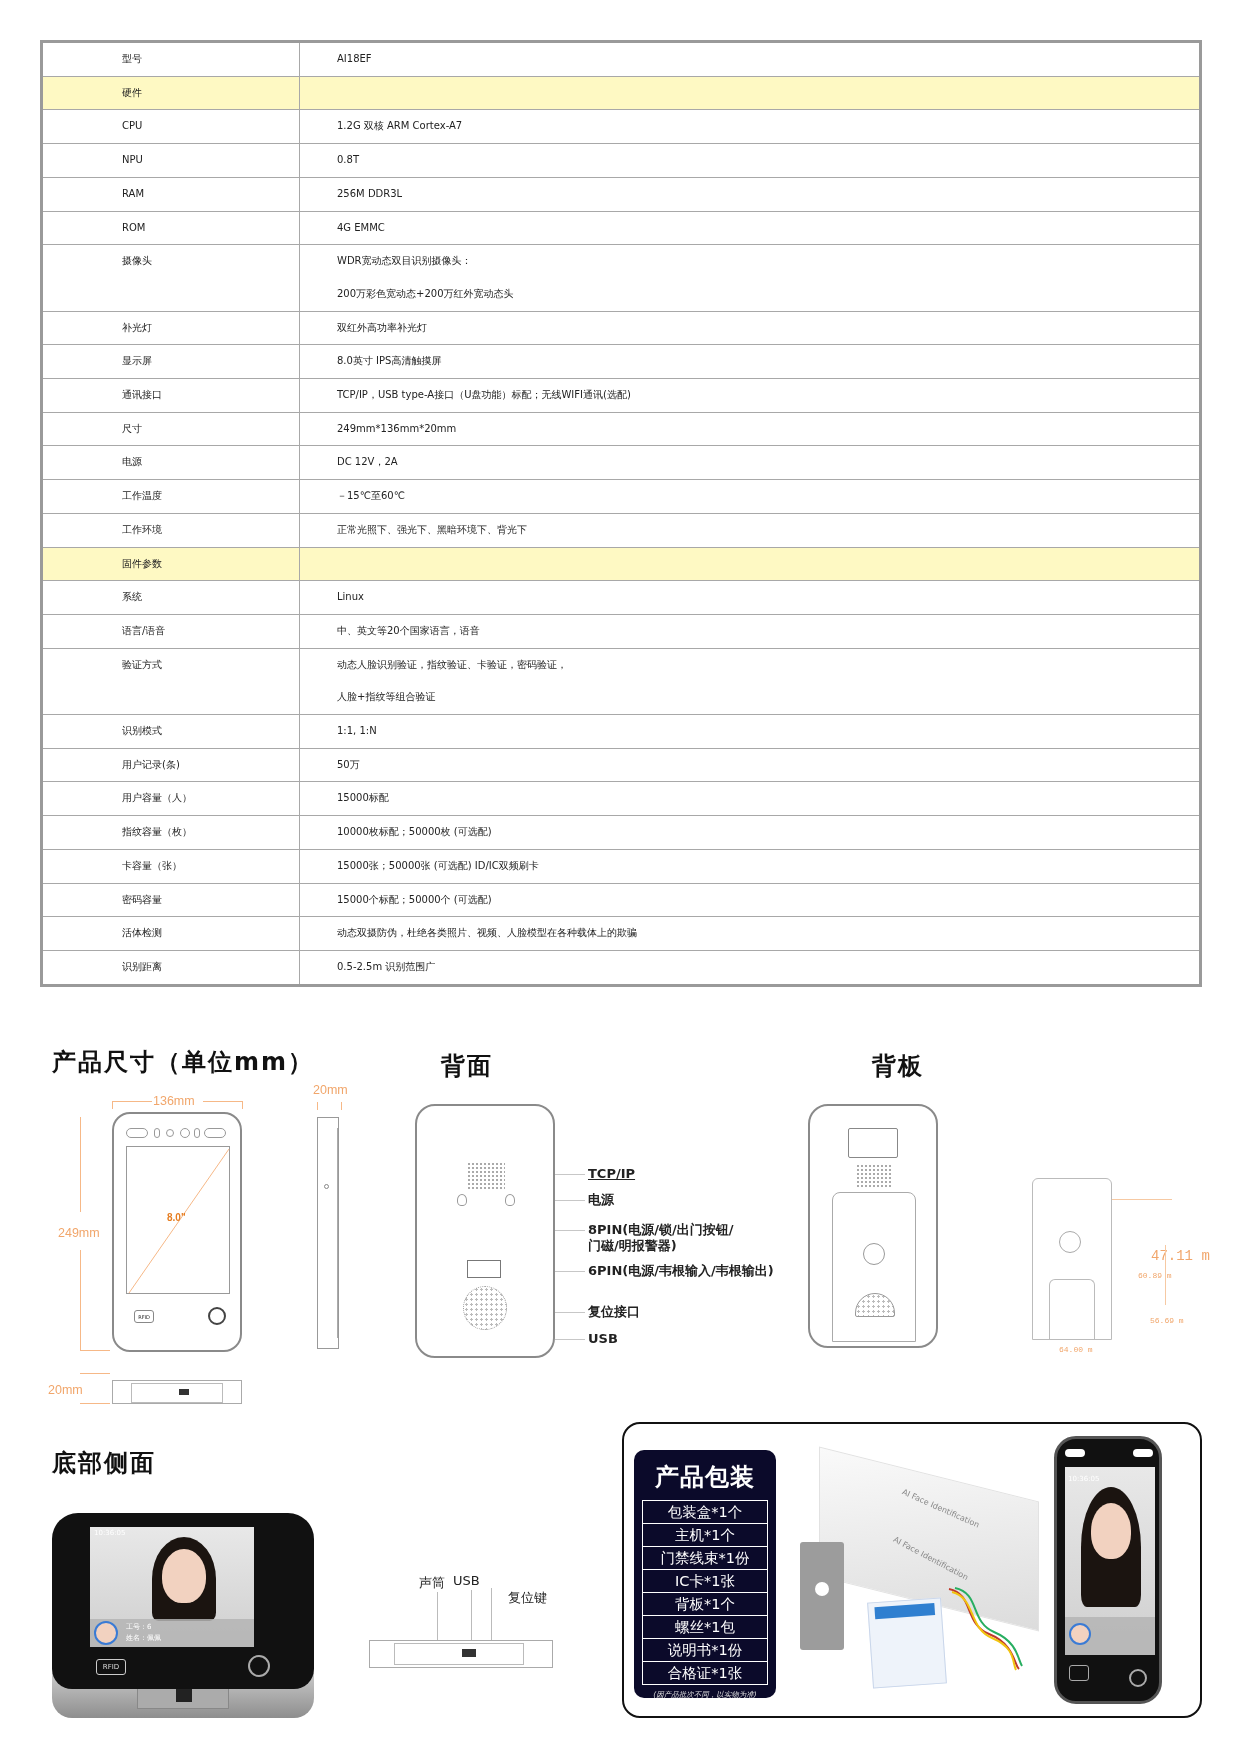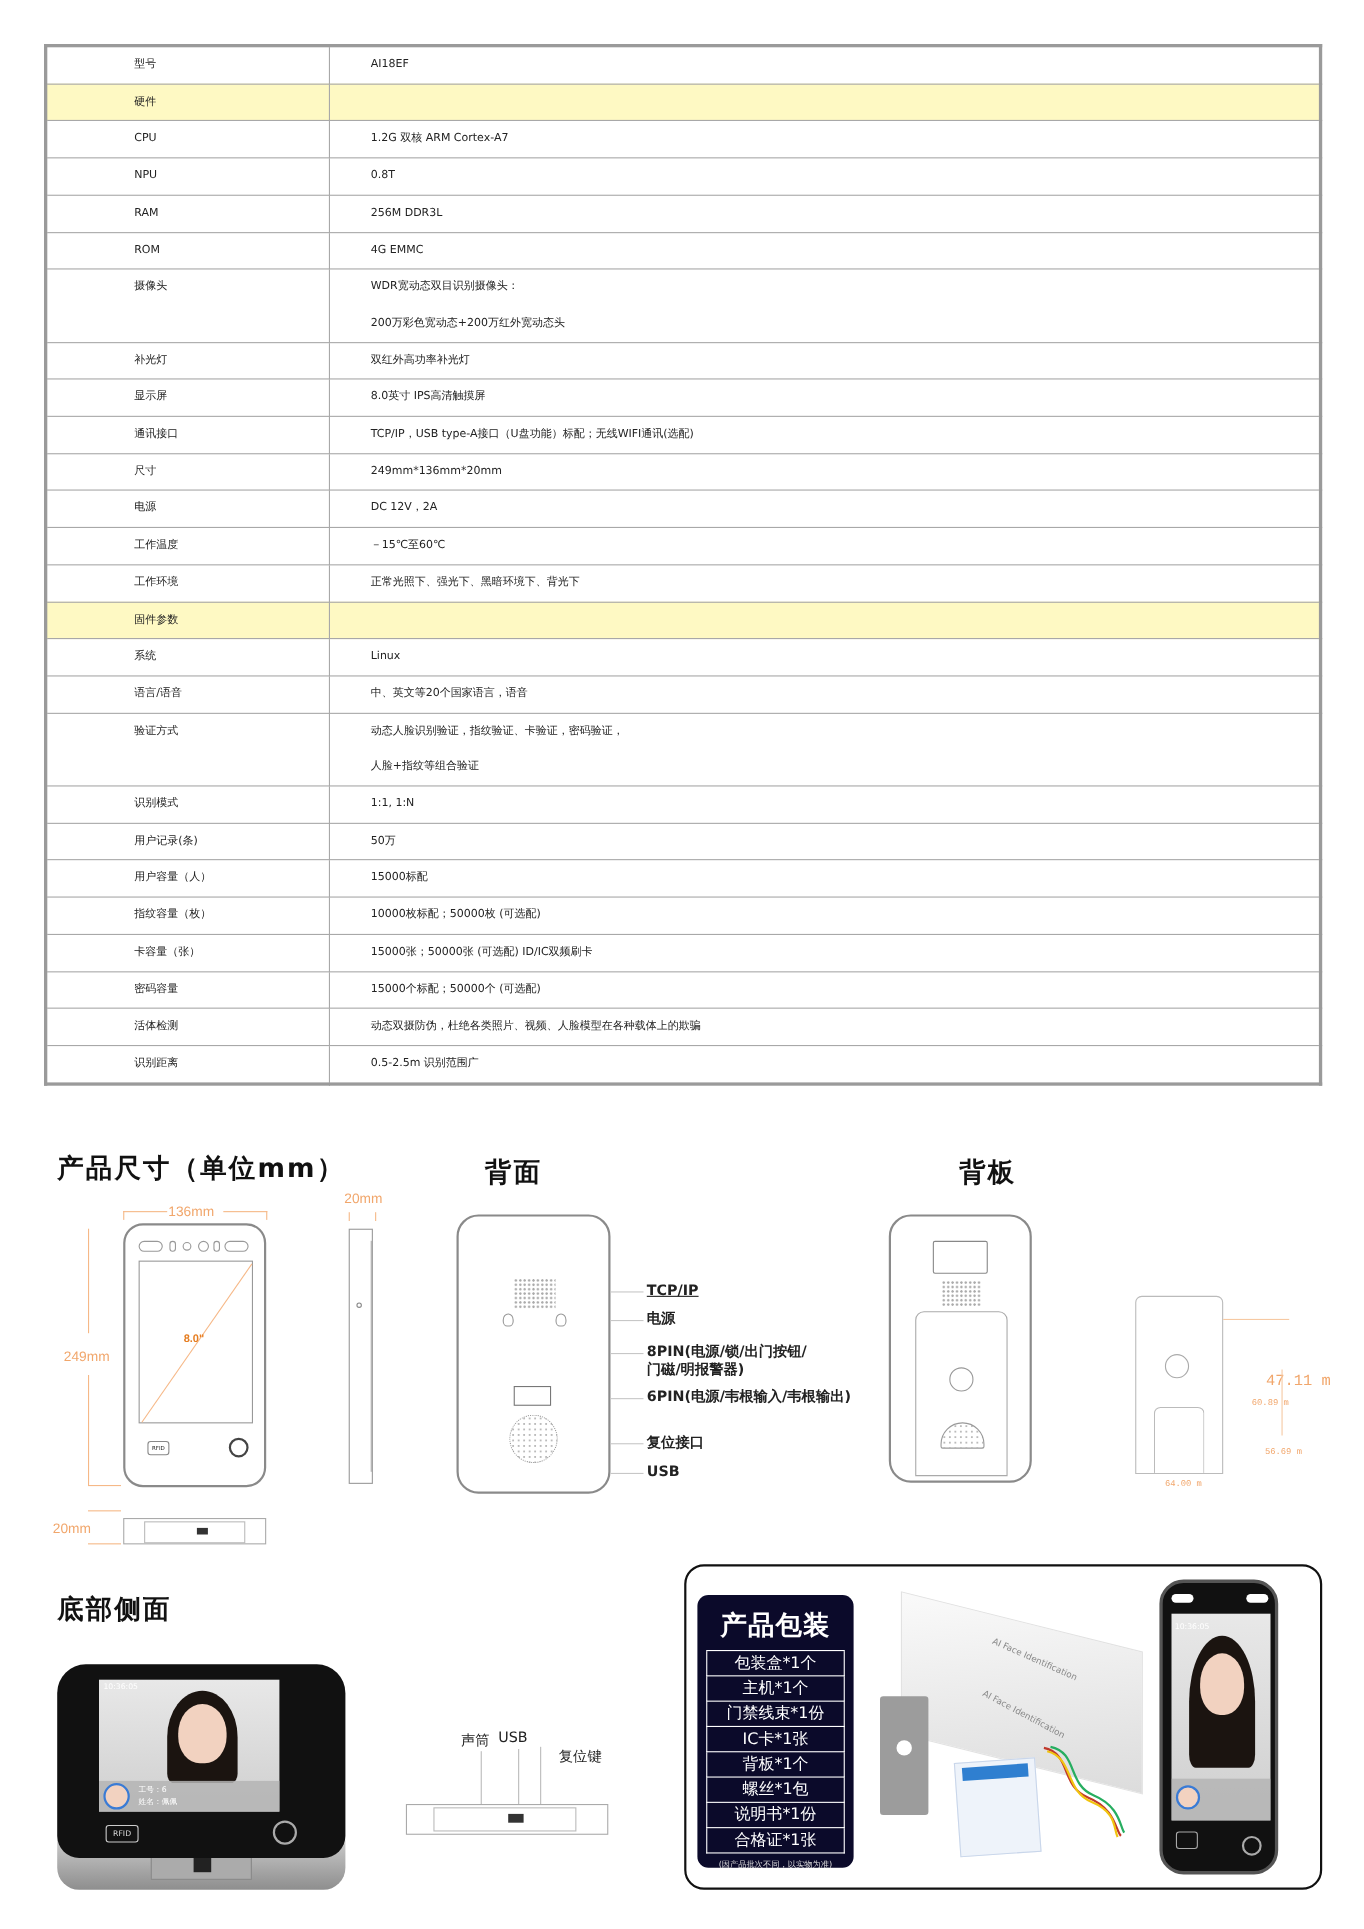--- a/index.html
+++ b/index.html
@@ -32,21 +32,21 @@
 
   .label { position: absolute; font-size: 13px; color: #222; font-weight: bold; line-height: 16px; }
   .leader { position: absolute; height: 1px; background: #c7c7c7; }
 
   
   .pack-frame { position: absolute; left: 622px; top: 1422px; width: 580px; height: 296px; border: 2px solid #111; border-radius: 18px; background: #fff; overflow: hidden; }
   .pack-list { position: absolute; left: 634px; top: 1450px; width: 142px; height: 248px; background: #0b0a2a; border-radius: 10px; color: #fff; }
   .pack-title { text-align: center; font-size: 24px; font-weight: bold; margin-top: 10px; height: 40px; line-height: 34px; letter-spacing: 1px; }
   .pack-items { margin: 0 8px; border-top: 1px solid #fff; }
   .pack-item { height: 23px; line-height: 22px; text-align: center; font-size: 14.5px; border-left: 1px solid #fff; border-right: 1px solid #fff; border-bottom: 1px solid #fff; }
-  .pack-note { text-align: center; font-size: 7.5px; margin-top: 5px; color: #ddd; }
+  .pack-note { text-align: center; font-size: 7.5px; margin-top: 5px; color: #ddd; font-style: italic; }
 
   .box3d { position: absolute; }
   .phone { position: absolute; background: #111; border-radius: 22px; }
   .screen { position: absolute; background: linear-gradient(#e8e8e8, #cfcfcf); overflow: hidden; }
   .face { position: absolute; border-radius: 50% 50% 45% 45%; background: #f2d2c0; }
   .hair { position: absolute; background: #1b1410; border-radius: 50% 50% 10% 10%; }
 </style>
 </head>
 <body>
 

